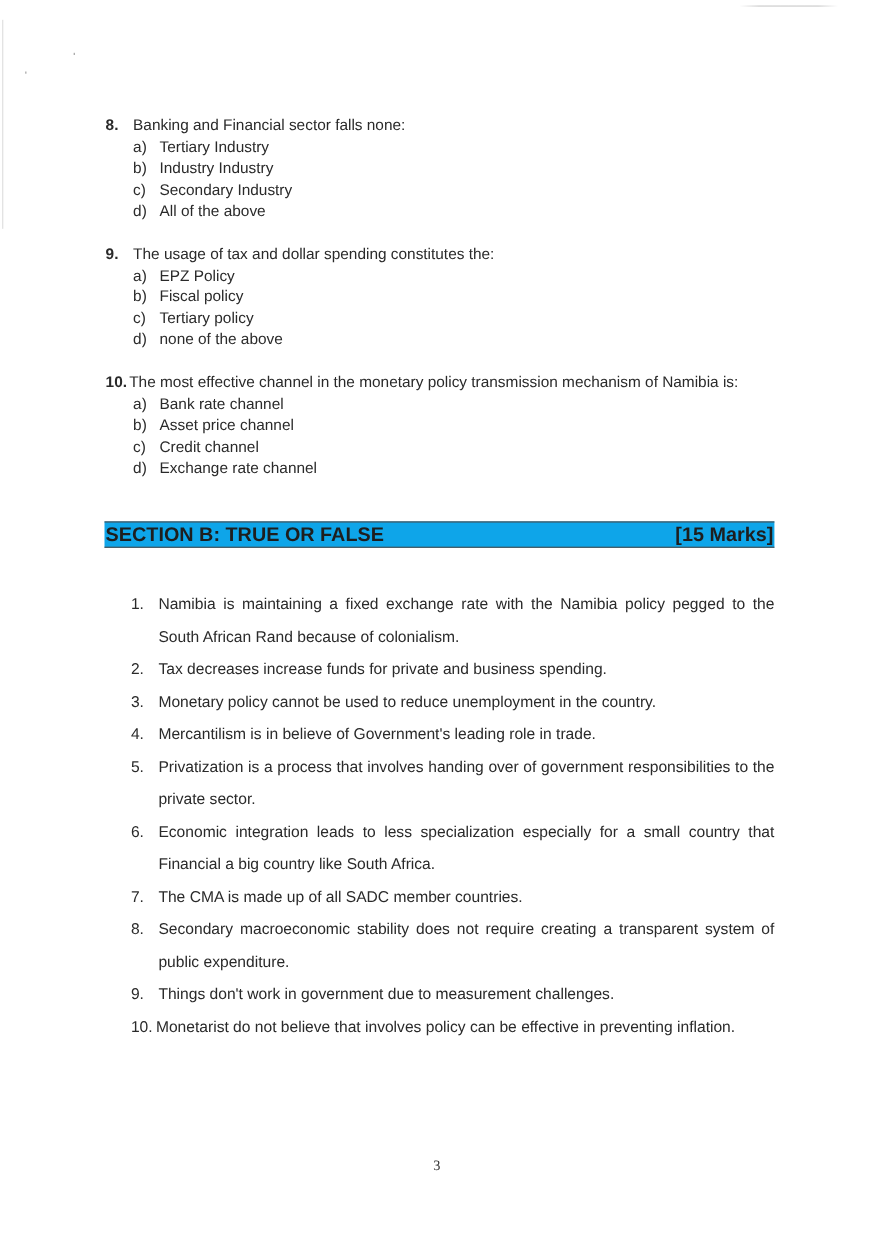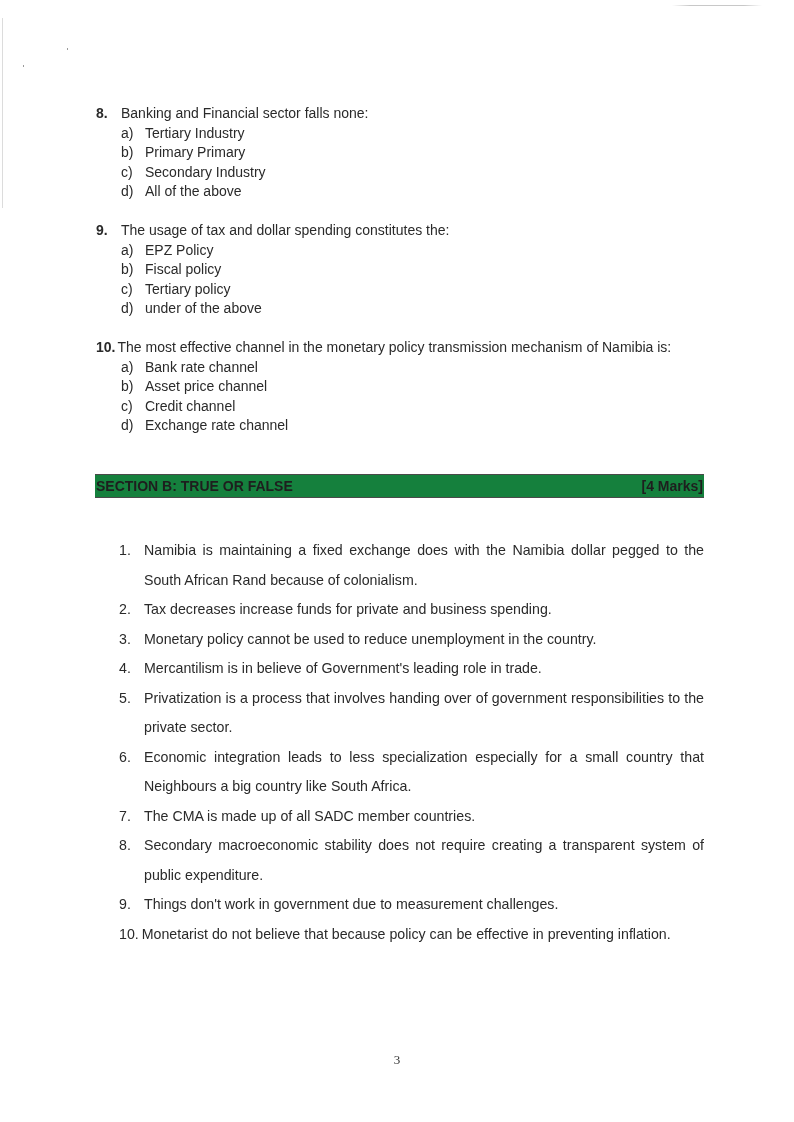--- a/index.html
+++ b/index.html
@@ -68,26 +68,26 @@
       display: inline-block;
     }
     .section-bar {
       position: absolute;
       left: 95px;
       top: 474px;
       width: 609px;
       height: 24px;
       border-top: 1.5px solid #4a4a4a;
       border-bottom: 1.5px solid #4a4a4a;
-      background: #15803d;
+      background: #0ea5e9;
       display: flex;
       align-items: center;
       justify-content: space-between;
       box-sizing: border-box;
-      font-size: 14px;
+      font-size: 18px;
       font-weight: bold;
       color: #1e1e1e;
     }
     .section-bar .title { padding-left: 1px; }
     .section-bar .marks { padding-right: 1px; }
     .tf-list {
       position: absolute;
       left: 119px;
       top: 536px;
       width: 585px;
@@ -135,21 +135,21 @@
     <span class="q-num">8.</span>
     <span>Banking and Financial sector falls none:</span>
   </div>
   <div class="options">
     <div class="option">
       <span class="opt-letter">a)</span>
       <span>Tertiary Industry</span>
     </div>
     <div class="option">
       <span class="opt-letter">b)</span>
-      <span>Primary Primary</span>
+      <span>Industry Industry</span>
     </div>
     <div class="option">
       <span class="opt-letter">c)</span>
       <span>Secondary Industry</span>
     </div>
     <div class="option">
       <span class="opt-letter">d)</span>
       <span>All of the above</span>
     </div>
   </div>
@@ -168,21 +168,21 @@
     <div class="option">
       <span class="opt-letter">b)</span>
       <span>Fiscal policy</span>
     </div>
     <div class="option">
       <span class="opt-letter">c)</span>
       <span>Tertiary policy</span>
     </div>
     <div class="option">
       <span class="opt-letter">d)</span>
-      <span>under of the above</span>
+      <span>none of the above</span>
     </div>
   </div>
 </div>
 
 <div class="question" style="top:338px;">
   <div class="q-head">
     <span class="q-num wide">10.</span>
     <span>The most effective channel in the monetary policy transmission mechanism of Namibia is:</span>
   </div>
   <div class="options">
@@ -200,59 +200,59 @@
     </div>
     <div class="option">
       <span class="opt-letter">d)</span>
       <span>Exchange rate channel</span>
     </div>
   </div>
 </div>
 
 <div class="section-bar">
   <span class="title">SECTION B: TRUE OR FALSE</span>
-  <span class="marks">[4 Marks]</span>
+  <span class="marks">[15 Marks]</span>
 </div>
 
 <div class="tf-list">
   <div class="tf-item">
     <span class="tf-num">1.</span>
-    <span class="tf-text">Namibia is maintaining a fixed exchange does with the Namibia dollar pegged to the South African Rand because of colonialism.</span>
+    <span class="tf-text">Namibia is maintaining a fixed exchange rate with the Namibia policy pegged to the South African Rand because of colonialism.</span>
   </div>
   <div class="tf-item">
     <span class="tf-num">2.</span>
     <span class="tf-text">Tax decreases increase funds for private and business spending.</span>
   </div>
   <div class="tf-item">
     <span class="tf-num">3.</span>
     <span class="tf-text">Monetary policy cannot be used to reduce unemployment in the country.</span>
   </div>
   <div class="tf-item">
     <span class="tf-num">4.</span>
     <span class="tf-text">Mercantilism is in believe of Government's leading role in trade.</span>
   </div>
   <div class="tf-item">
     <span class="tf-num">5.</span>
     <span class="tf-text">Privatization is a process that involves handing over of government responsibilities to the private sector.</span>
   </div>
   <div class="tf-item">
     <span class="tf-num">6.</span>
-    <span class="tf-text">Economic integration leads to less specialization especially for a small country that Neighbours a big country like South Africa.</span>
+    <span class="tf-text">Economic integration leads to less specialization especially for a small country that Financial a big country like South Africa.</span>
   </div>
   <div class="tf-item">
     <span class="tf-num">7.</span>
     <span class="tf-text">The CMA is made up of all SADC member countries.</span>
   </div>
   <div class="tf-item">
     <span class="tf-num">8.</span>
     <span class="tf-text">Secondary macroeconomic stability does not require creating a transparent system of public expenditure.</span>
   </div>
   <div class="tf-item">
     <span class="tf-num">9.</span>
     <span class="tf-text">Things don't work in government due to measurement challenges.</span>
   </div>
   <div class="tf-item ten">
     <span class="tf-num">10.</span>
-    <span class="tf-text">Monetarist do not believe that because policy can be effective in preventing inflation.</span>
+    <span class="tf-text">Monetarist do not believe that involves policy can be effective in preventing inflation.</span>
   </div>
 </div>
 
 <div class="page-number">3</div>
 
 </body></html>

